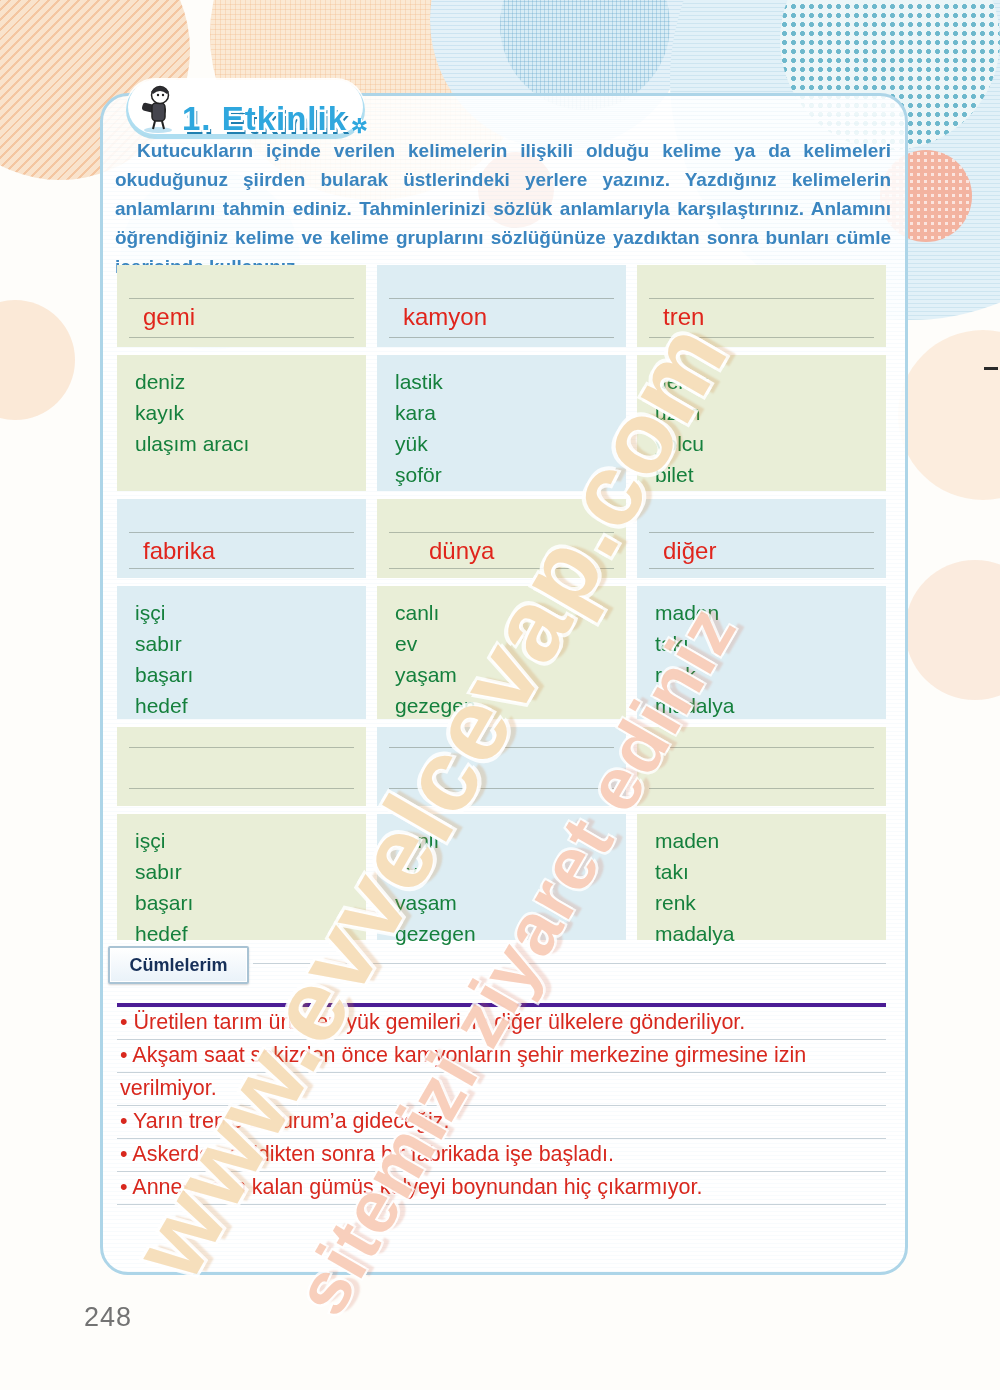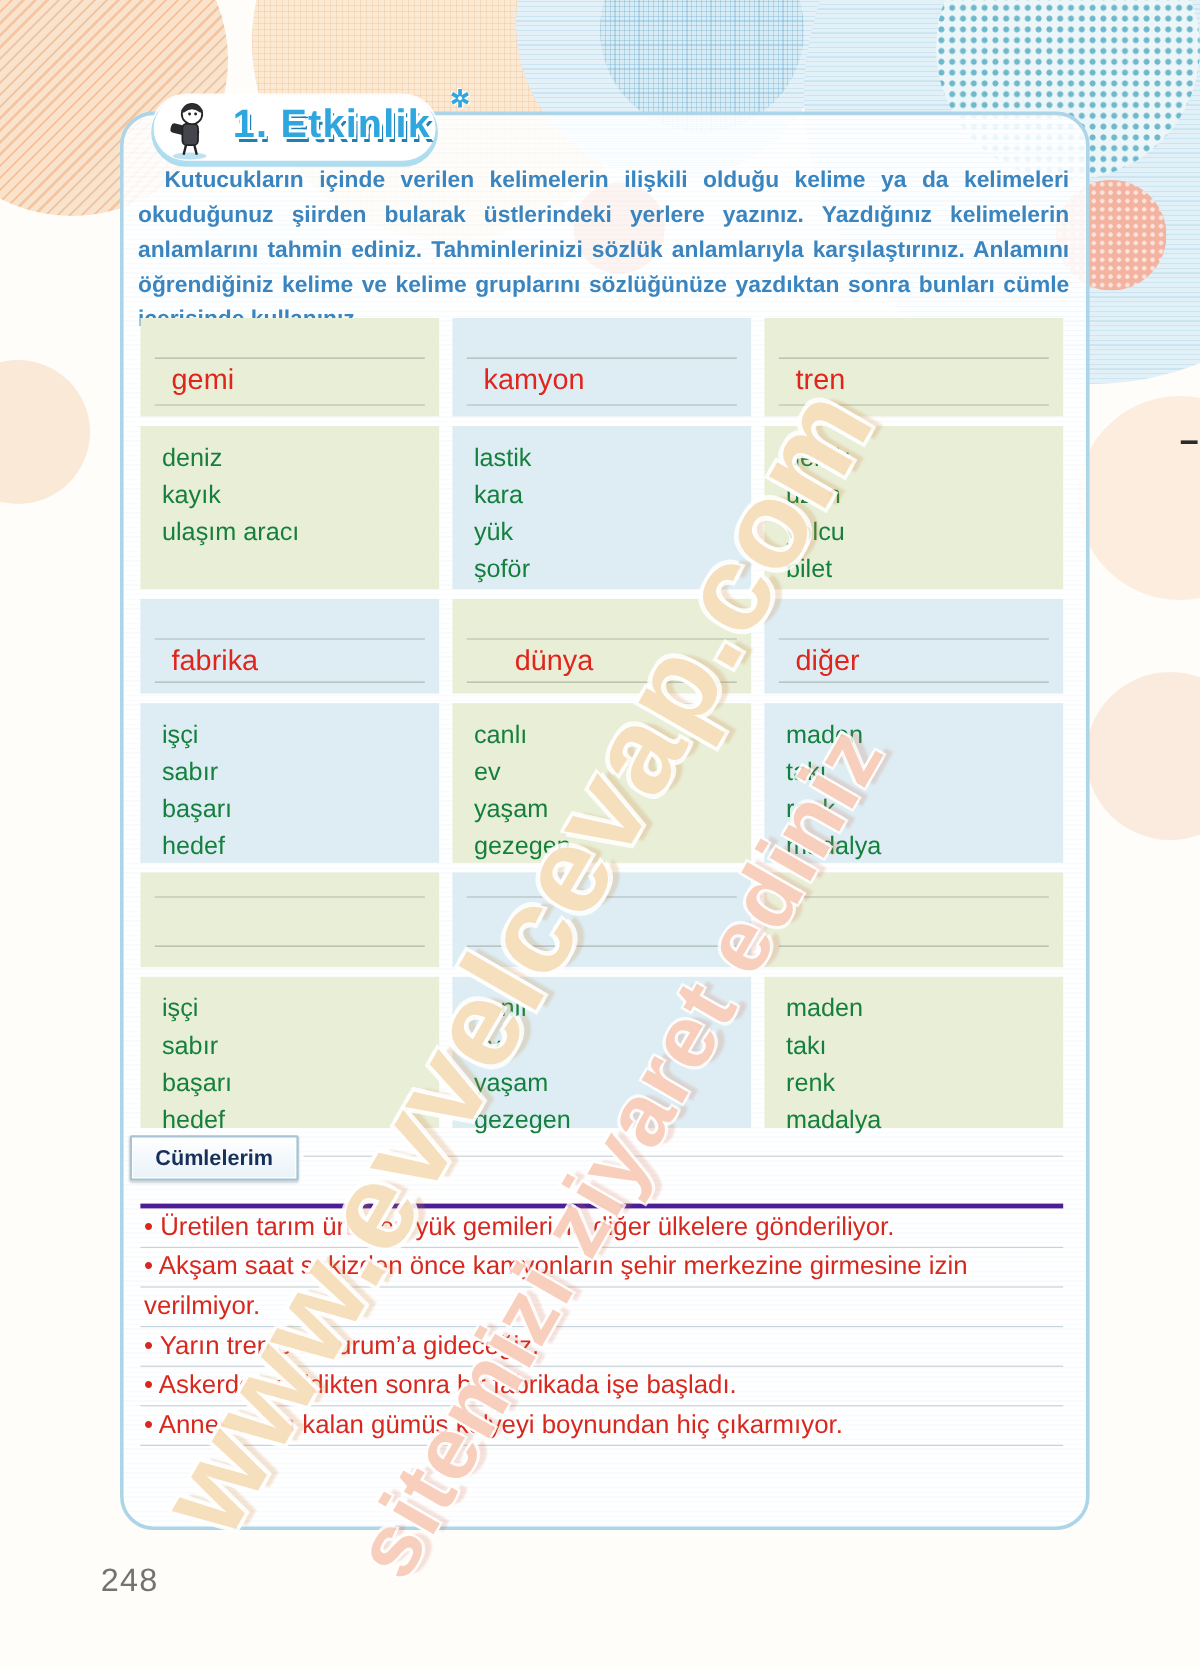--- a/index.html
+++ b/index.html
@@ -35,21 +35,21 @@
       background:
       repeating-linear-gradient(0deg, rgba(185,218,235,.10) 0 1px, transparent 1px 4px),
       rgba(255,255,255,.88);
       border:3px solid #add5e8;border-radius:28px;box-sizing:border-box;}
 
   .trim-dash{position:absolute;left:984px;top:367px;width:14px;height:3px;background:#2a2a2a;z-index:4;}
 
   
   .title-badge{position:absolute;left:128px;top:80px;width:235px;height:54px;z-index:3;
       background:#fff;border-radius:28px;box-shadow:0 3px 0 2px rgba(110,195,230,.55), 0 0 0 2px rgba(255,255,255,.9);}
-  .title-wrap{position:absolute;left:138px;top:84px;z-index:4;display:flex;align-items:flex-start;gap:16px;}
+  .title-wrap{position:absolute;left:138px;top:84px;z-index:4;display:flex;align-items:flex-end;gap:4px;}
   .activity-title{font-size:33px;font-weight:bold;color:#2fa7de;letter-spacing:1px;white-space:nowrap;
       text-shadow:-2px -2px 0 #fff, 2px -2px 0 #fff, -2px 2px 0 #fff, 2px 2px 0 #fff, 3px 4px 0 #1f7fb0;}
   .title-star{font-size:20px;color:#2fa7de;font-weight:bold;margin-top:-14px;
       text-shadow:-1px -1px 0 #fff,1px 1px 0 #fff;}
 
   
   .instructions{position:absolute;left:115px;top:136px;width:776px;z-index:3;
       font-size:19px;line-height:29px;font-weight:bold;color:#3a85bf;text-align:justify;text-indent:22px;}
 
   

